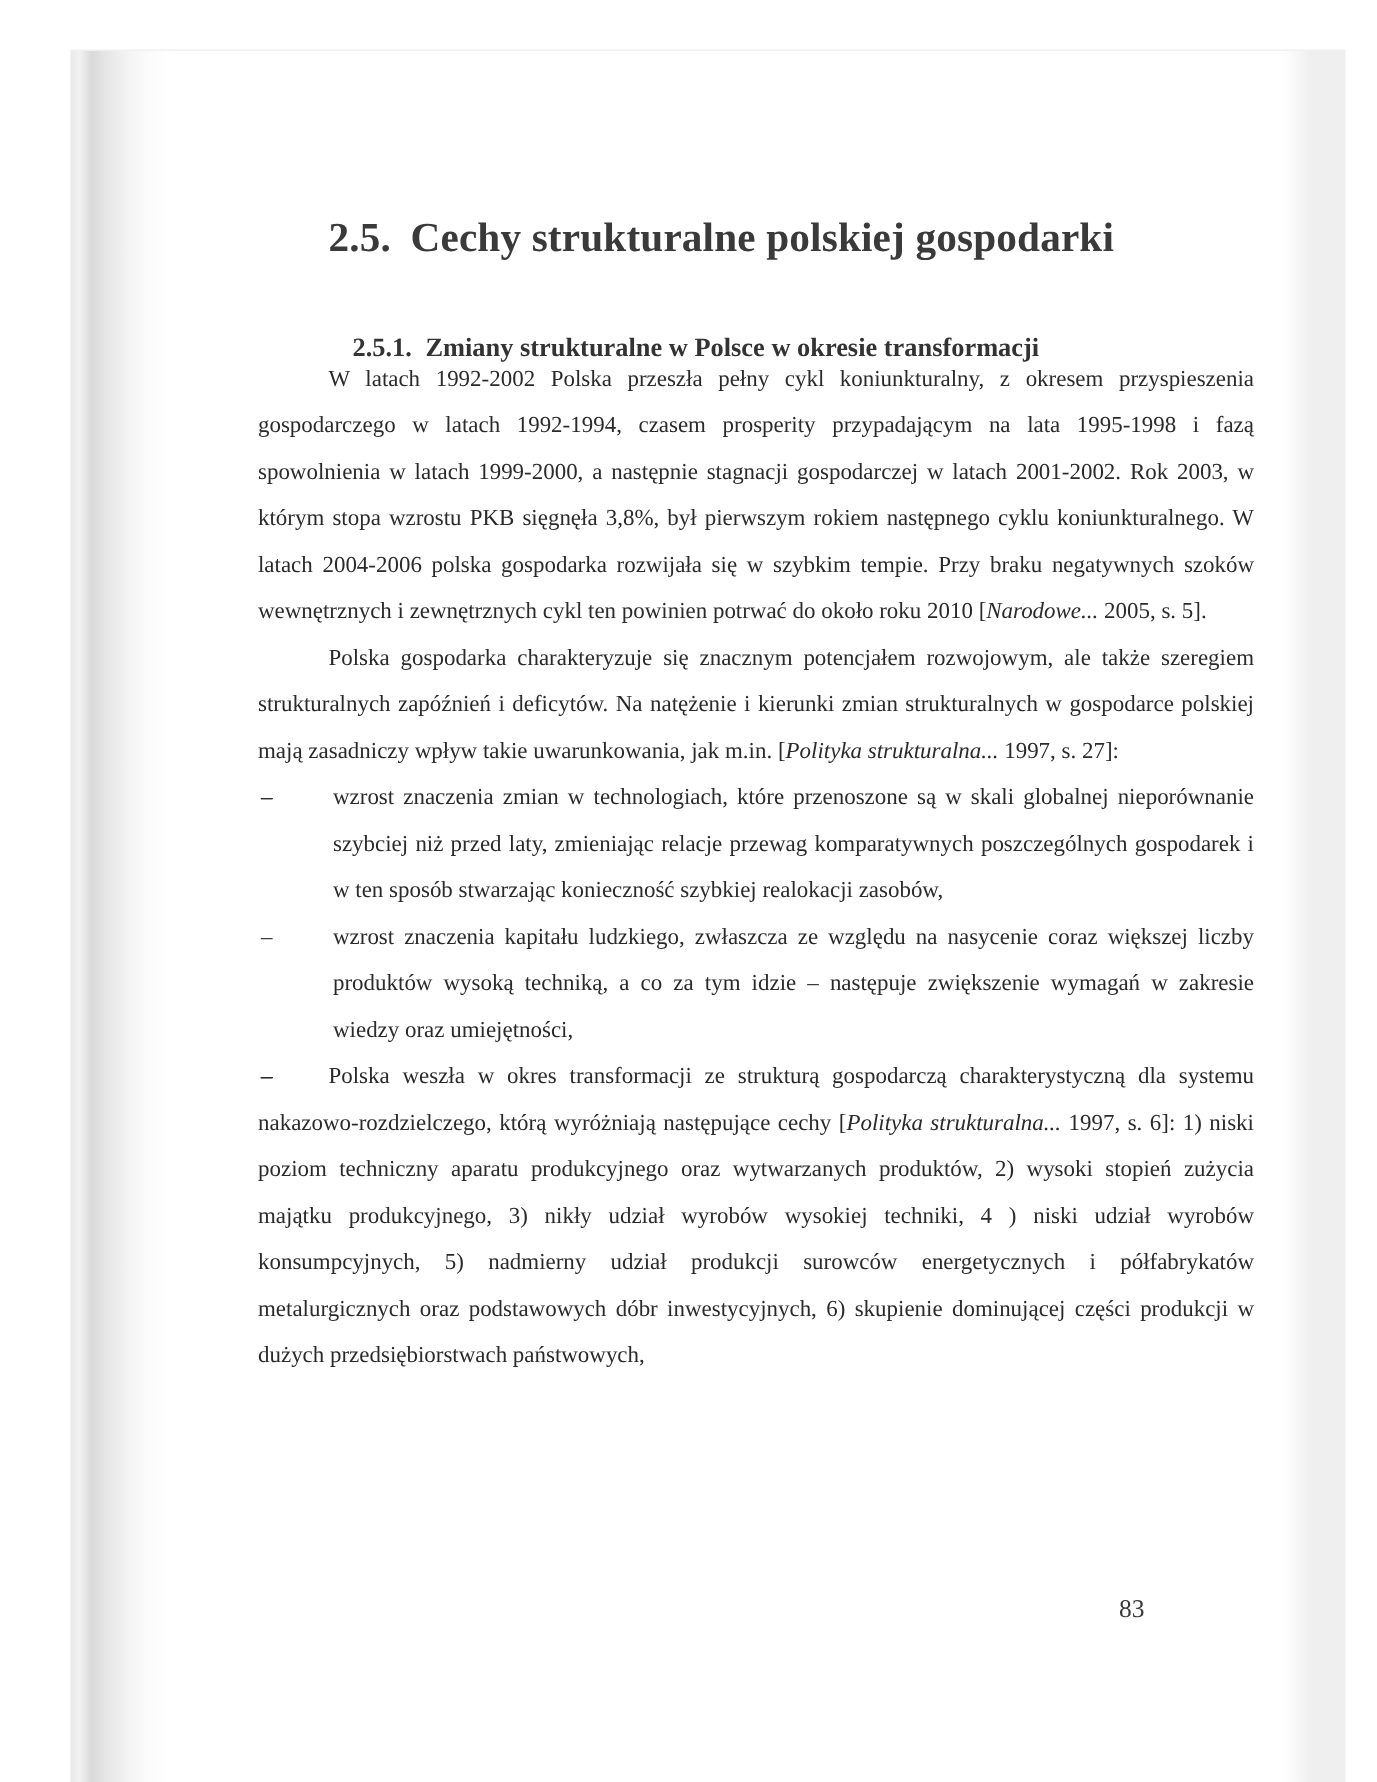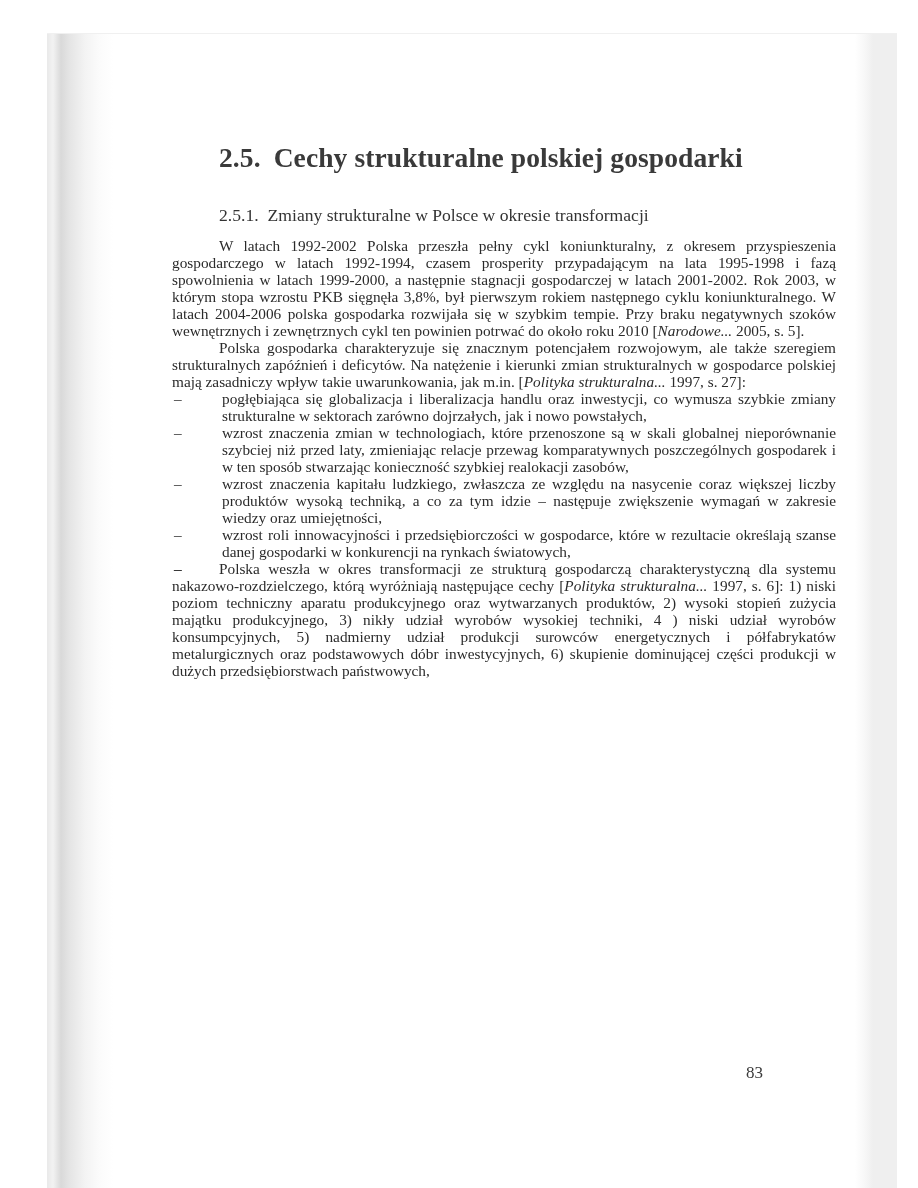--- a/index.html
+++ b/index.html
@@ -44,34 +44,34 @@
       font-size: 27.5px;
       letter-spacing: 0.1px;
       color: #3a3a3a;
       white-space: nowrap;
     }
     .h1 .num { margin-right: 13px; }
     .h2 {
       position: absolute;
       left: 47px;
       top: 171px;
-      margin: 0;
-      font-weight: normal;
+      margin: 16px;
+      font-weight: bold;
       font-size: 17.6px;
       color: #333;
       white-space: nowrap;
     }
     .h2 .num { margin-right: 9px; }
     .body-text {
       position: absolute;
       left: 0;
       top: 203px;
       width: 664px;
       font-size: 15.3px;
-      line-height: 17px;
+      line-height: 31px;
       text-align: justify;
     }
     .para {
       margin: 0;
       text-indent: 47px;
     }
     .list {
       list-style: none;
       margin: 0;
       padding: 0;
@@ -108,24 +108,24 @@
     <h2 class="h2">
       <span class="num">2.5.1.</span><span>Zmiany strukturalne w Polsce w okresie transformacji</span>
     </h2>
 
     <div class="body-text">
       <p class="para"><span>W latach 1992-2002 Polska przeszła pełny cykl koniunkturalny, z okresem przyspieszenia gospodarczego w latach 1992-1994, czasem prosperity przypadającym na lata 1995-1998 i fazą spowolnienia w latach 1999-2000, a następnie stagnacji gospodarczej w latach 2001-2002. Rok 2003, w którym stopa wzrostu PKB sięgnęła 3,8%, był pierwszym rokiem następnego cyklu koniunkturalnego. W latach 2004-2006 polska gospodarka rozwijała się w szybkim tempie. Przy braku negatywnych szoków wewnętrznych i zewnętrznych cykl ten powinien potrwać do około roku 2010 [</span><em>Narodowe...</em><span> 2005, s. 5].</span></p>
 
       <p class="para"><span>Polska gospodarka charakteryzuje się znacznym potencjałem rozwojowym, ale także szeregiem strukturalnych zapóźnień i deficytów. Na natężenie i kierunki zmian strukturalnych w gospodarce polskiej mają zasadniczy wpływ takie uwarunkowania, jak m.in. [</span><em>Polityka strukturalna...</em><span> 1997, s. 27]:</span></p>
 
       <ul class="list">
-        <li class="list-item"><span class="dash">–</span><span>pogłębiająca się globalizacja i liberalizacja handlu oraz inwestycji, co wymusza szybkie zmiany strukturalne w sektorach zarówno dojrzałych, jak i nowo powstałych,</span></li>
+        <li class="list-item"><span class="dash">–</span></li>
         <li class="list-item"><span class="dash">–</span><span>wzrost znaczenia zmian w technologiach, które przenoszone są w skali globalnej nieporównanie szybciej niż przed laty, zmieniając relacje przewag komparatywnych poszczególnych gospodarek i w ten sposób stwarzając konieczność szybkiej realokacji zasobów,</span></li>
         <li class="list-item"><span class="dash">–</span><span>wzrost znaczenia kapitału ludzkiego, zwłaszcza ze względu na nasycenie coraz większej liczby produktów wysoką techniką, a co za tym idzie – następuje zwiększenie wymagań w zakresie wiedzy oraz umiejętności,</span></li>
-        <li class="list-item"><span class="dash">–</span><span>wzrost roli innowacyjności i przedsiębiorczości w gospodarce, które w rezultacie określają szanse danej gospodarki w konkurencji na rynkach światowych,</span></li>
+        <li class="list-item"><span class="dash">–</span></li>
         <li class="list-item"><span class="dash">–</span></li>
         <li class="list-item"><span class="dash">–</span></li>
       </ul>
 
       <p class="para"><span>Polska weszła w okres transformacji ze strukturą gospodarczą charakterystyczną dla systemu nakazowo-rozdzielczego, którą wyróżniają następujące cechy [</span><em>Polityka strukturalna...</em><span> 1997, s. 6]: 1) niski poziom techniczny aparatu produkcyjnego oraz wytwarzanych produktów, 2) wysoki stopień zużycia majątku produkcyjnego, 3) nikły udział wyrobów wysokiej techniki, 4 ) niski udział wyrobów konsumpcyjnych, 5) nadmierny udział produkcji surowców energetycznych i półfabrykatów metalurgicznych oraz podstawowych dóbr inwestycyjnych, 6) skupienie dominującej części produkcji w dużych przedsiębiorstwach państwowych,</span></p>
     </div>
 
   </div>
 </div>
 

